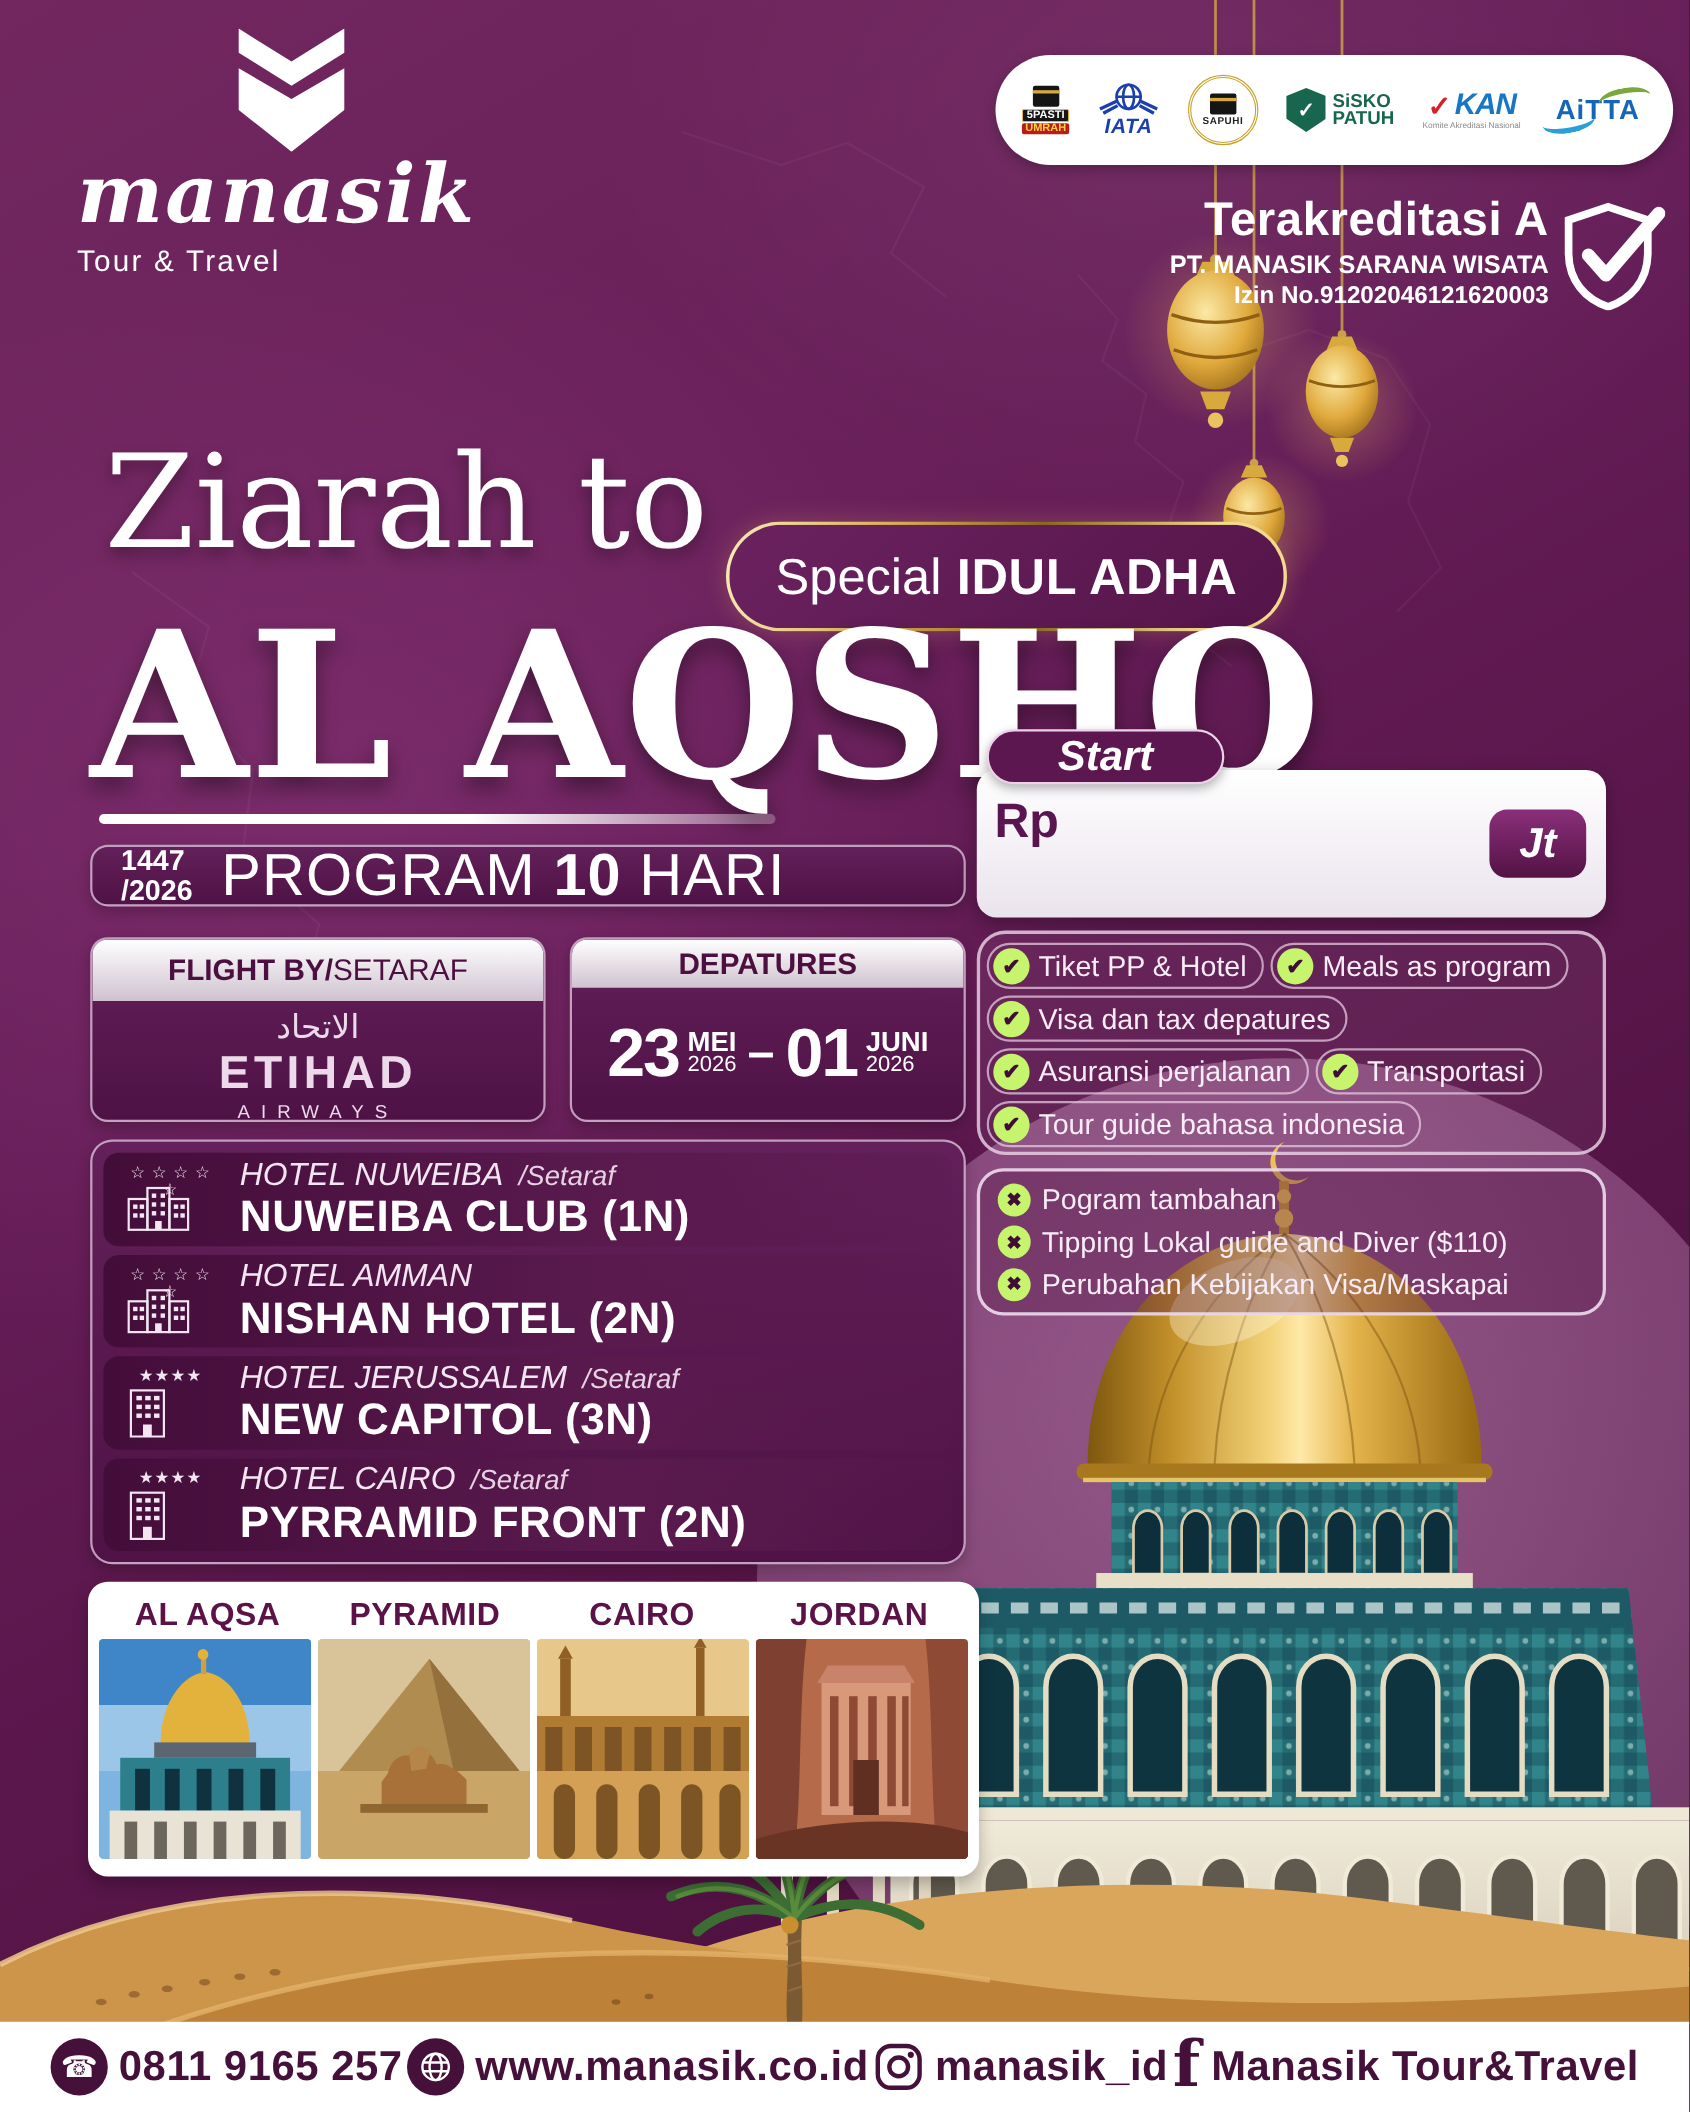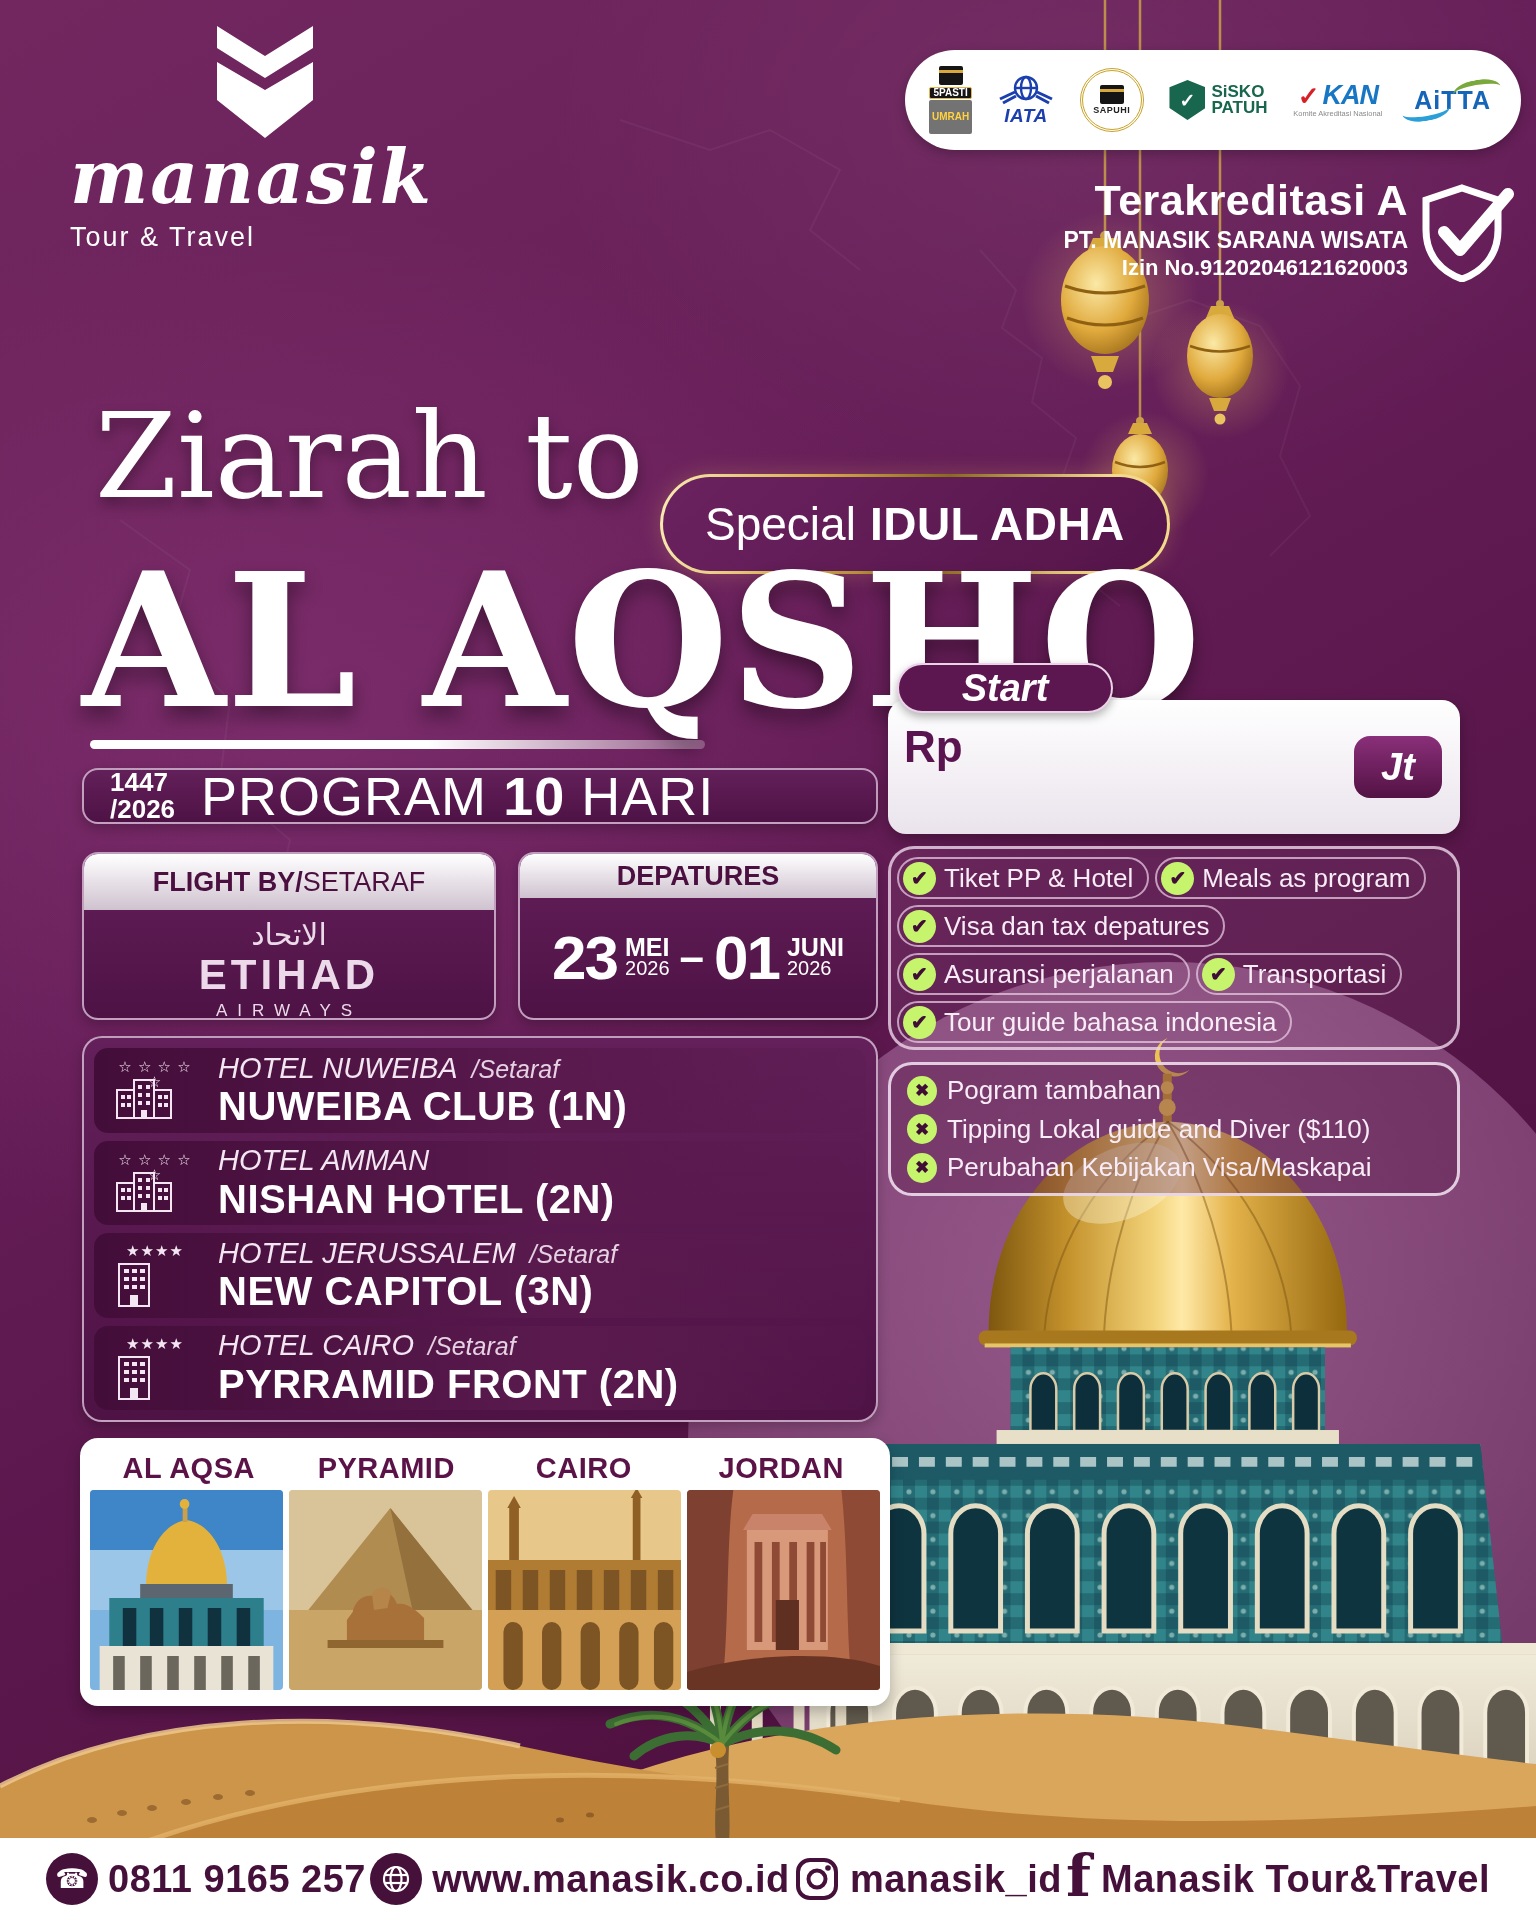--- a/index.html
+++ b/index.html
@@ -32,21 +32,21 @@
   .logo-tagline{font-size:27px;font-weight:500;letter-spacing:2px;margin-top:8px;}
 
   
   .badges-pill{left:905px;top:50px;width:616px;height:100px;background:#fff;border-radius:52px;
     z-index:5;display:flex;align-items:center;justify-content:space-between;padding:0 24px;box-sizing:border-box;
     box-shadow:0 4px 12px rgba(0,0,0,.25);color:#222;}
   .bdg{display:flex;flex-direction:column;align-items:center;justify-content:center;line-height:1;}
   .kaaba{width:24px;height:19px;background:#151515;border-radius:2px;position:relative;}
   .kaaba::after{content:"";position:absolute;left:0;top:4px;width:100%;height:3px;background:#d8a93c;}
   .b5-l1{font-size:10px;font-weight:900;color:#fff;background:#151515;border:1px solid #e3b54b;padding:0 3px;border-radius:2px;margin-top:2px;}
-  .b5-l2{font-size:10px;font-weight:900;color:#ffd23f;background:#737373;padding:12px 3px;border-radius:2px;margin-top:1px;}
+  .b5-l2{font-size:10px;font-weight:900;color:#ffd23f;background:#b91c1c;padding:0 3px;border-radius:2px;margin-top:1px;}
   .iata-txt{font-size:19px;font-weight:900;font-style:italic;color:#1b3fae;letter-spacing:.5px;margin-top:1px;}
   .sapuhi-circ{width:58px;height:58px;border-radius:50%;border:3px double #c9a227;display:flex;flex-direction:column;align-items:center;justify-content:center;}
   .sapuhi-txt{font-size:9px;font-weight:800;color:#222;letter-spacing:.5px;margin-top:2px;}
   .sisko{flex-direction:row;gap:6px;}
   .sisko-shield{width:36px;height:40px;background:#17664d;display:flex;align-items:center;justify-content:center;
     clip-path:polygon(50% 0,100% 18%,100% 70%,50% 100%,0 70%,0 18%);color:#fff;font-size:19px;font-weight:900;}
   .sisko-txt{font-size:17px;font-weight:900;color:#17664d;line-height:.95;text-align:left;}
   .kan-row{display:flex;align-items:center;gap:3px;}
   .kan-chk{color:#d81f26;font-size:26px;font-weight:900;}
   .kan-txt{font-size:27px;font-weight:900;font-style:italic;color:#1777c4;letter-spacing:-1px;}

